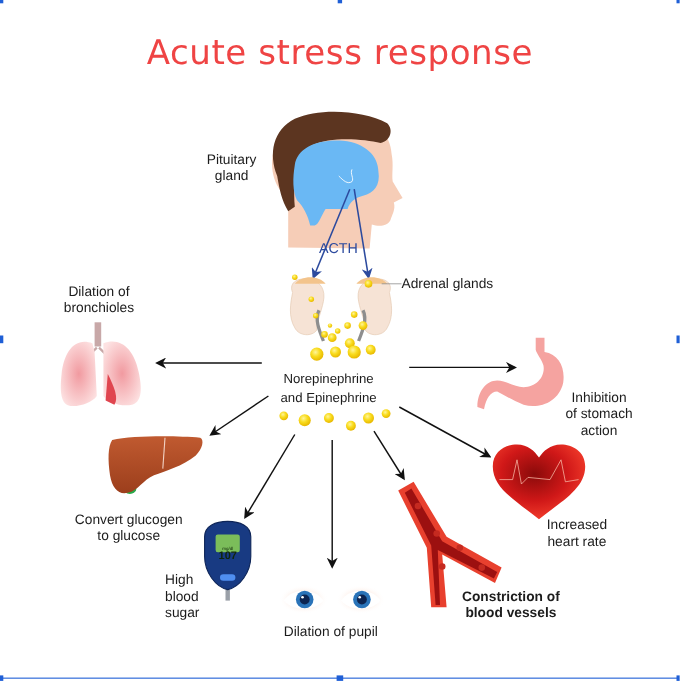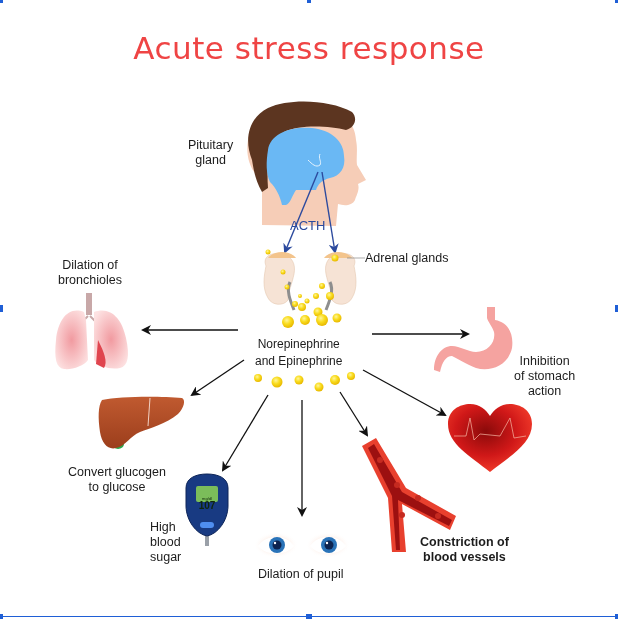--- a/index.html
+++ b/index.html
@@ -182,20 +182,24 @@
     <div>Inhibition</div>
     <div>of stomach</div>
     <div>action</div>
   </div>
 
   <div class="lbl" style="left:68px;top:465px;">
     <div>Convert glucogen</div>
     <div>to glucose</div>
   </div>
 
+  <div class="lbl" style="left:497px;top:470px;">
+    <div>Increased</div>
+    <div>heart rate</div>
+  </div>
 
   <div class="lbl left" style="left:150px;top:520px;">
     <div>High</div>
     <div>blood</div>
     <div>sugar</div>
   </div>
 
   <div class="lbl" style="left:258px;top:567px;">Dilation of pupil</div>
 
   <div class="lbl" style="left:420px;top:535px;font-weight:bold;">

